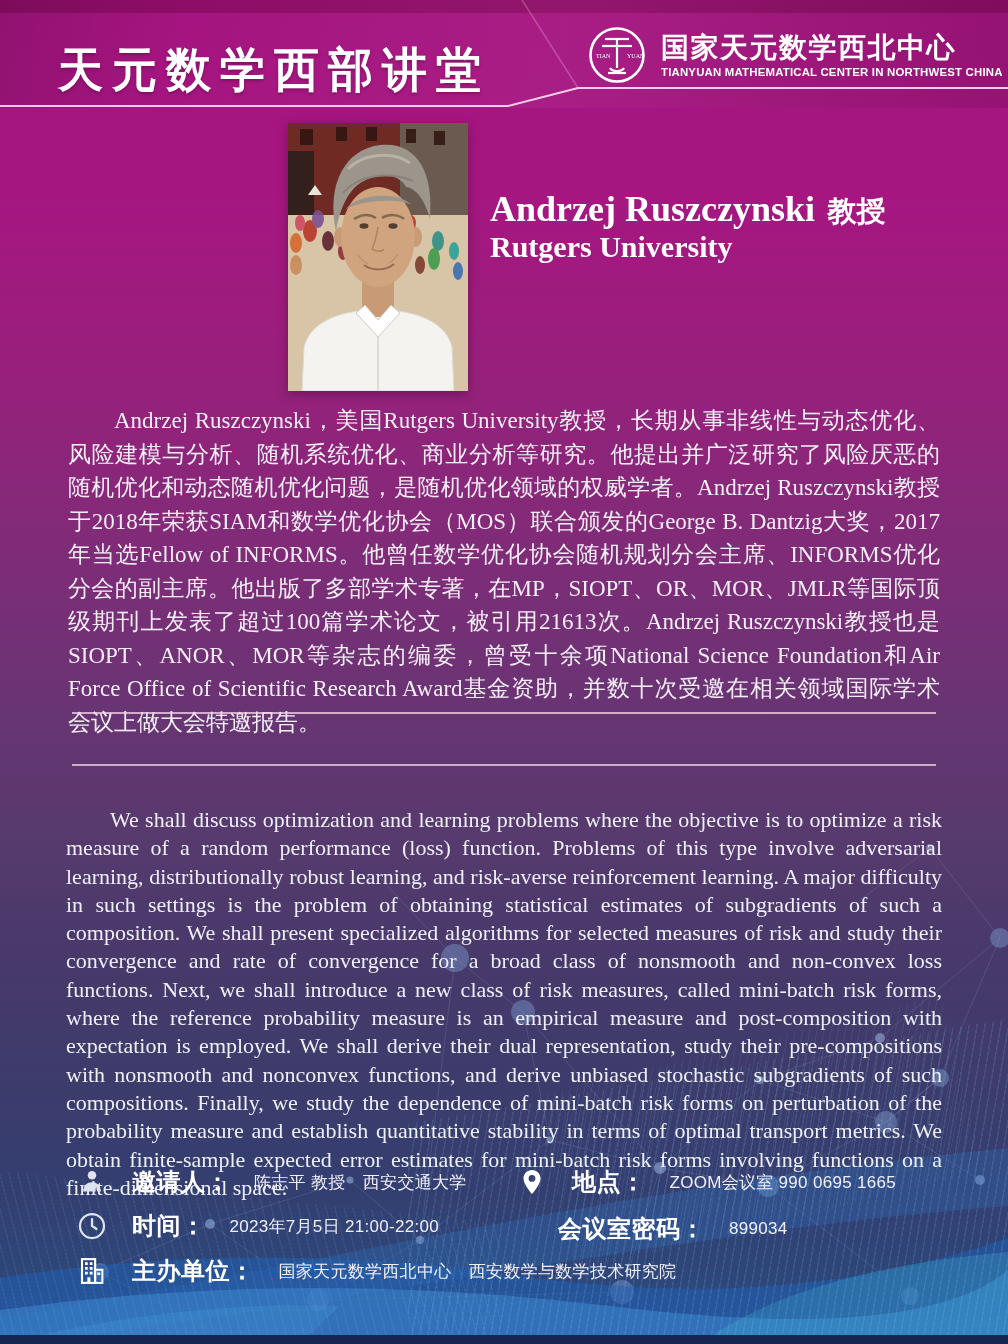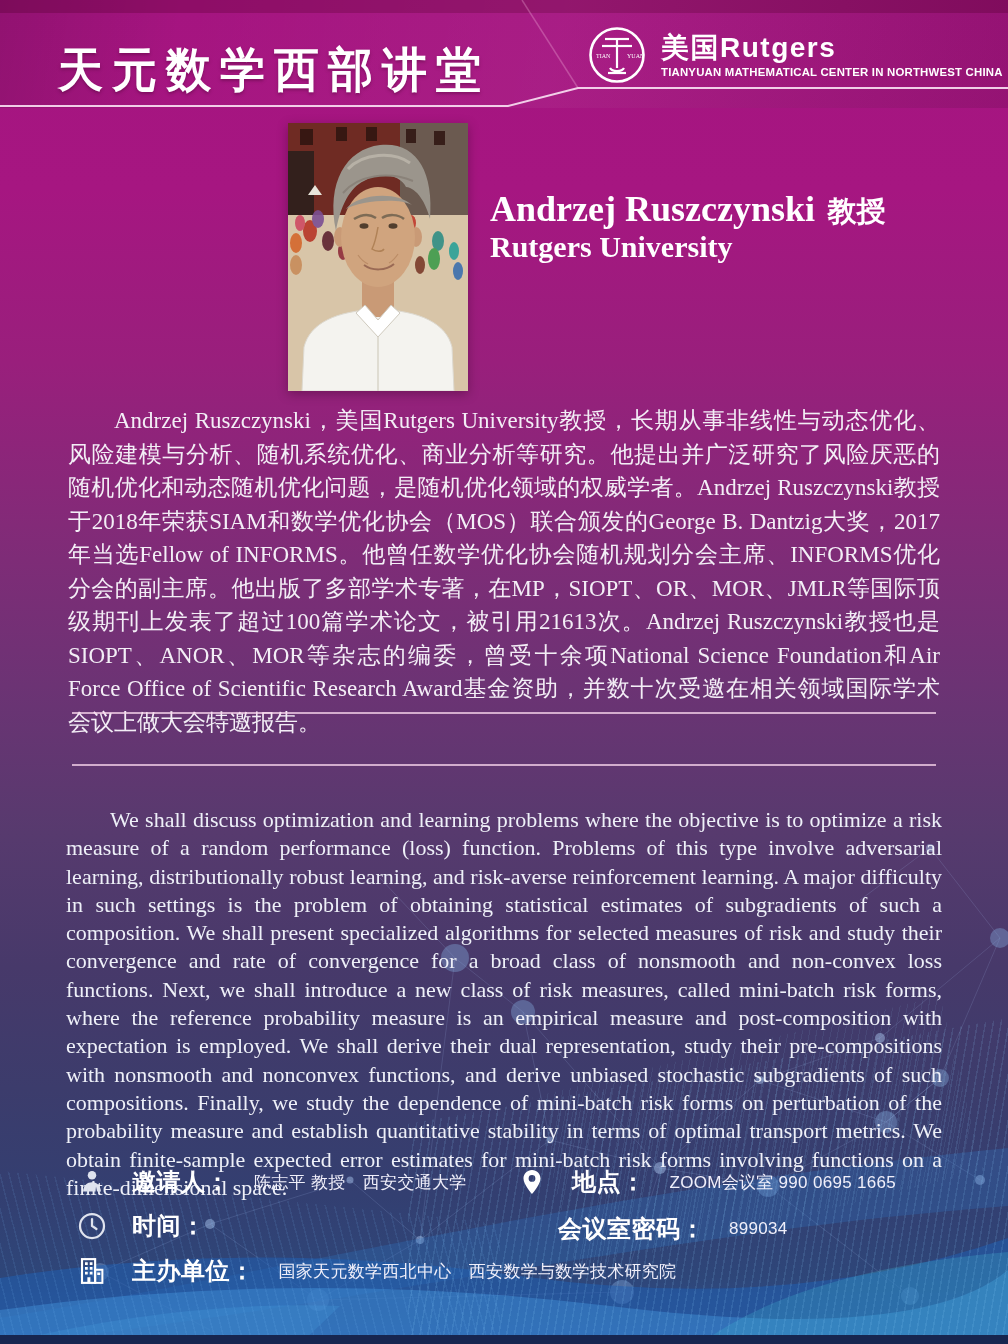--- a/index.html
+++ b/index.html
@@ -144,21 +144,21 @@
         <path d="M17,13 L41,13"></path>
         <path d="M14,20 L44,20"></path>
         <path d="M29,13 L29,42"></path>
         <path d="M22,42 C24,46 34,46 36,42"></path>
         <path d="M20,47 L38,47"></path>
       </g>
       <text x="8" y="32" font-size="6" fill="#ffffff" font-family="Liberation Serif, serif">TIAN</text>
       <text x="39" y="32" font-size="6" fill="#ffffff" font-family="Liberation Serif, serif">YUAN</text>
     </svg>
     <div class="org-names">
-      <div class="org-cn">美国Rutgers</div>
+      <div class="org-cn">国家天元数学西北中心</div>
       <div class="org-en">TIANYUAN MATHEMATICAL CENTER IN NORTHWEST CHINA</div>
     </div>
   </div>
 
   <div class="photo">
     <svg width="180" height="268" viewBox="0 0 180 268">
       <rect x="0" y="0" width="180" height="268" fill="#d8c5a8"></rect>
       <rect x="0" y="0" width="180" height="92" fill="#6f2b23"></rect>
       <rect x="112" y="0" width="68" height="92" fill="#6b5a50"></rect>
       <rect x="0" y="28" width="26" height="64" fill="#33201c"></rect>
@@ -231,20 +231,21 @@
   </div>
 
   <div class="info-row row-time">
     <span class="icon">
       <svg width="30" height="30" viewBox="0 0 24 24">
         <circle cx="12" cy="12" r="9.6" fill="none" stroke="#dfe3ee" stroke-width="1.8"></circle>
         <path d="M12,6.5 L12,12 L15.6,14.4" fill="none" stroke="#dfe3ee" stroke-width="1.8" stroke-linecap="round"></path>
       </svg>
     </span>
     <span class="info-label">时间：</span>
+    <span class="info-value">2023年7月5日  21:00-22:00</span>
   </div>
 
   <div class="info-row row-location">
     <span class="icon">
       <svg width="28" height="28" viewBox="0 0 24 24">
         <path fill-rule="evenodd" d="M12,1.8 C7.9,1.8 4.7,5 4.7,9.1 C4.7,14.3 12,22.4 12,22.4 C12,22.4 19.3,14.3 19.3,9.1 C19.3,5 16.1,1.8 12,1.8 Z M12,11.8 a2.9,2.9 0 1 1 0,-5.8 a2.9,2.9 0 1 1 0,5.8 Z" fill="#ffffff"></path>
       </svg>
     </span>
     <span class="info-label">地点：</span>
     <span class="info-value">ZOOM会议室 990 0695 1665</span>

